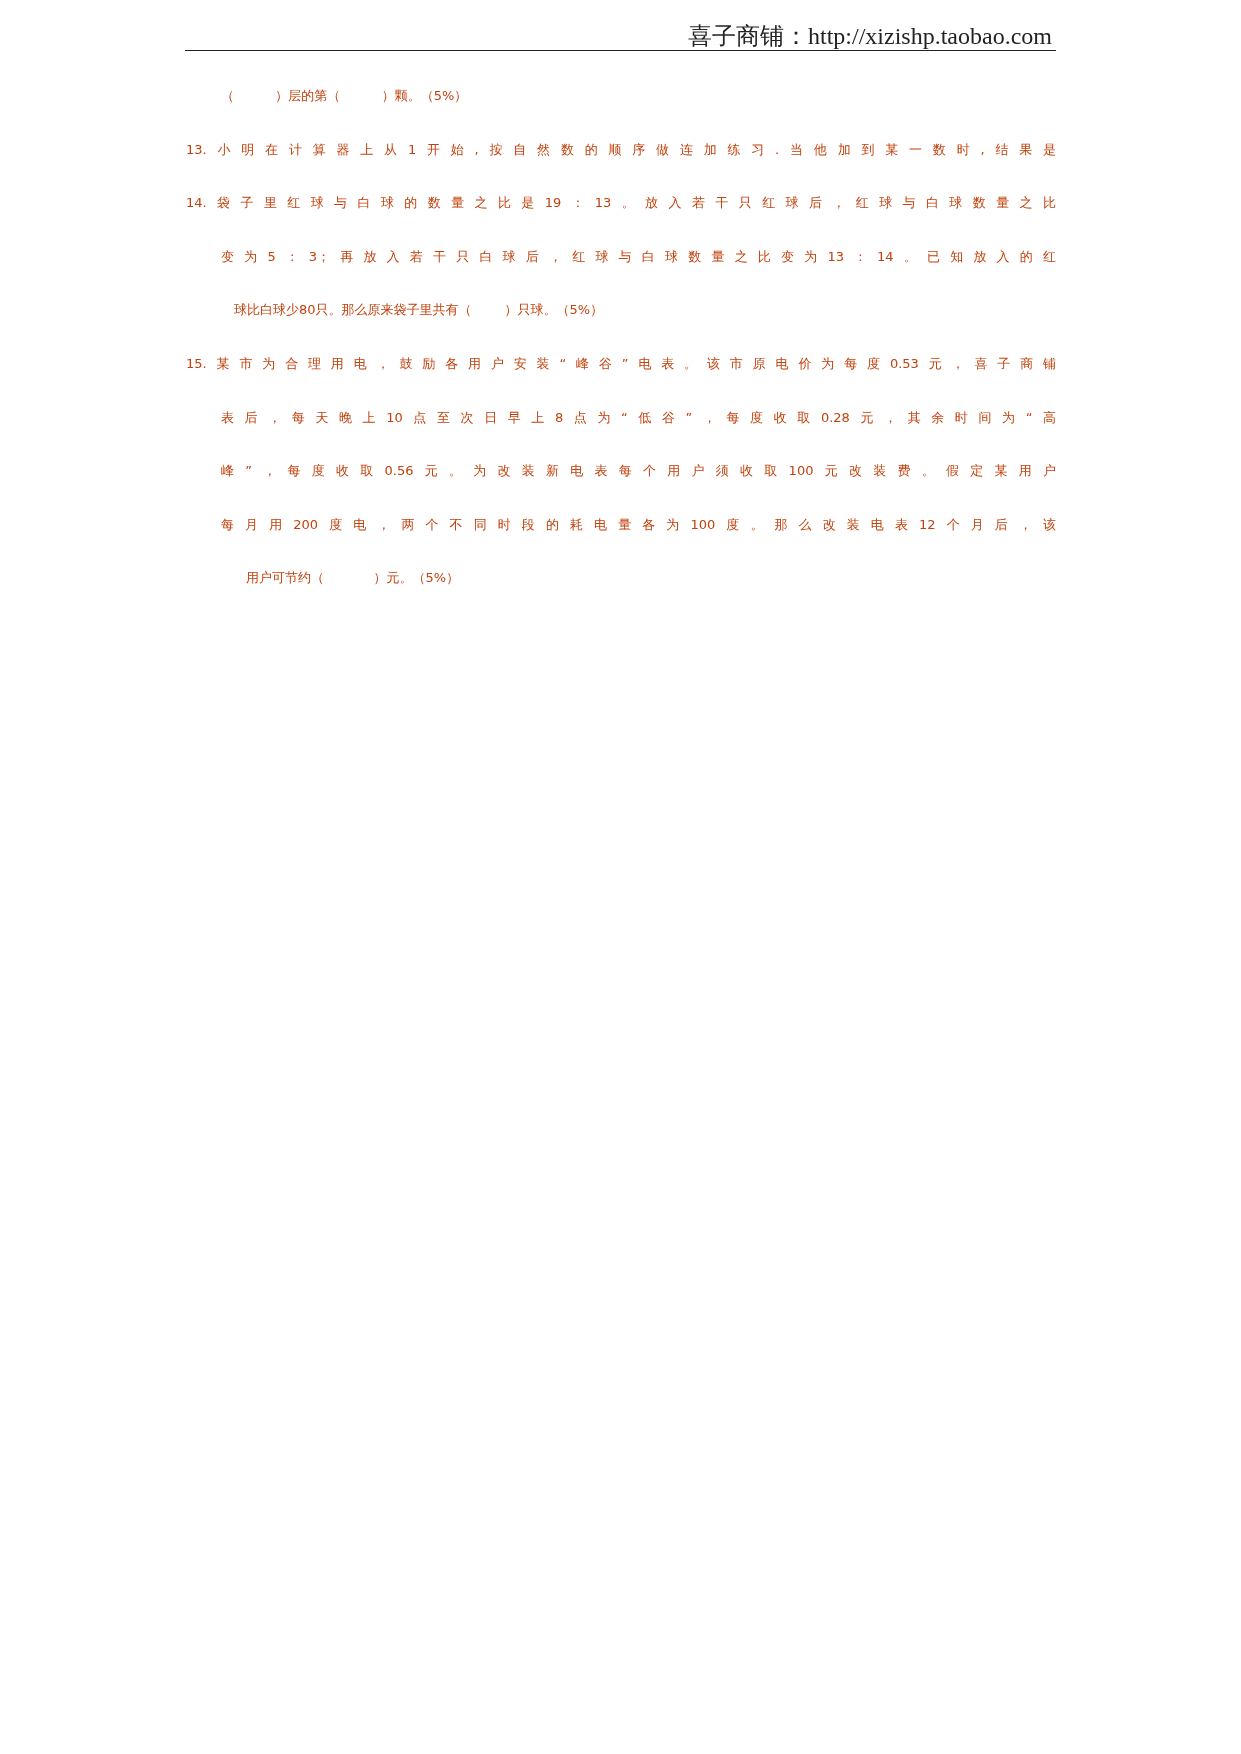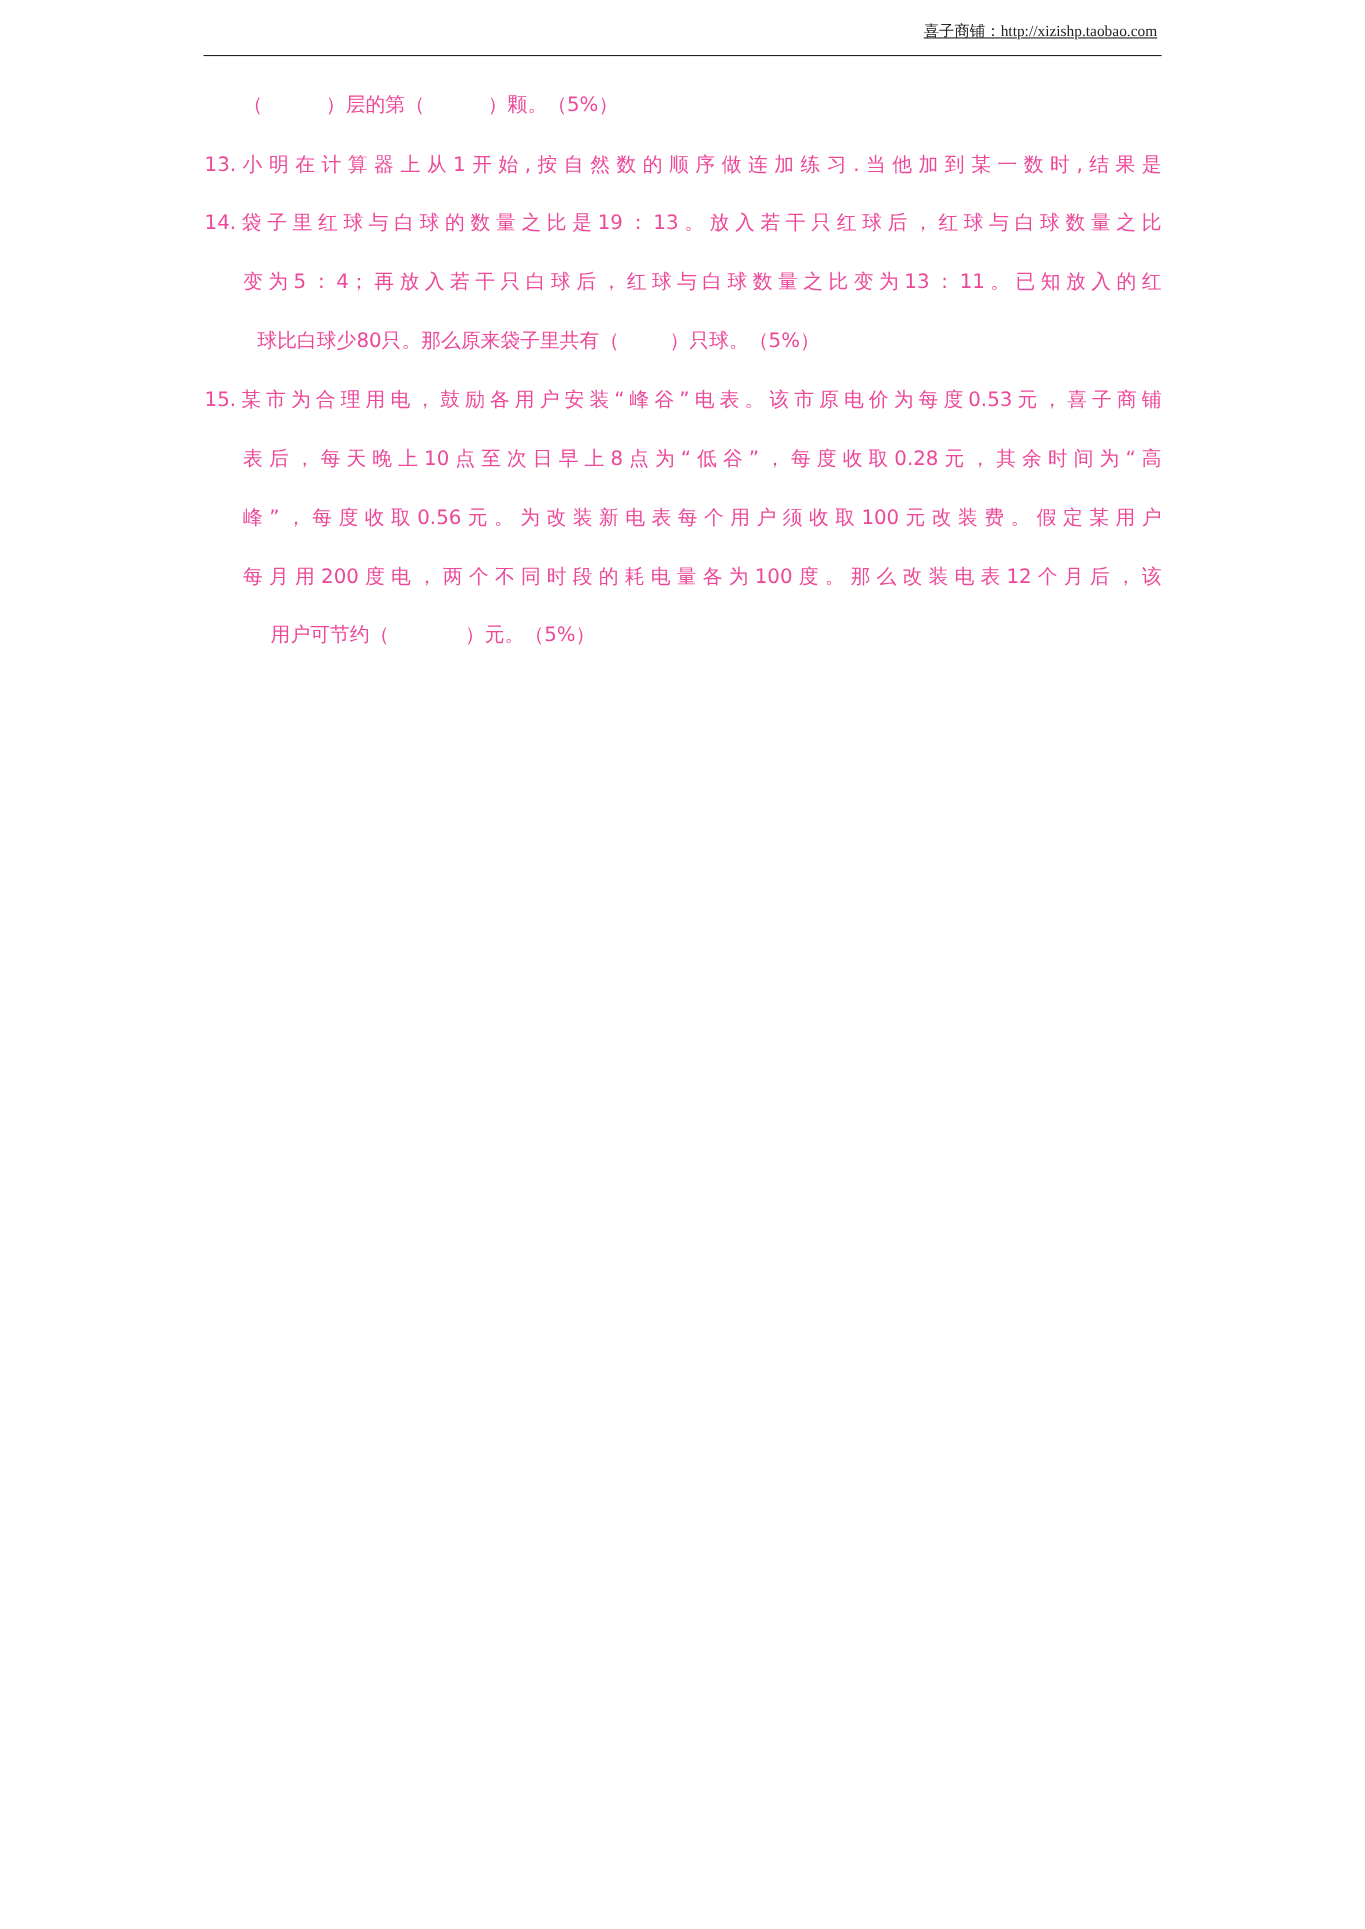--- a/index.html
+++ b/index.html
@@ -20,33 +20,32 @@
       top: 18px;
       width: 871px;
       height: 32px;
       border-bottom: 1.5px solid #222;
     }
     .header-text {
       position: absolute;
       right: 4px;
       top: 2px;
       font-family: "Liberation Serif", "DejaVu Serif", serif;
-      font-size: 14px;
+      font-size: 24px;
       color: #222;
       white-space: nowrap;
-      text-decoration: underline;
     }
     .content {
       position: absolute;
       left: 186px;
       top: 78px;
       width: 870px;
       font-family: "DejaVu Sans", "Liberation Sans", sans-serif;
-      font-size: 18px;
-      color: #ec4899;
+      font-size: 13px;
+      color: #c2410c;
     }
     .line {
       height: 53.6px;
       line-height: 36px;
       white-space: nowrap;
       overflow: visible;
     }
     .line.indent {
       padding-left: 35px;
     }
@@ -76,21 +75,21 @@
     <div class="line">
       <span class="justify"><span>13.</span><span>小明在计算器上从1开始,按自然数的顺序做连加练习.当他加到某一数时,结果是</span></span>
     </div>
   </div>
 
   <div>
     <div class="line">
       <span class="justify"><span>14.</span><span>袋子里红球与白球的数量之比是19 : 13。放入若干只红球后，红球与白球数量之比</span></span>
     </div>
     <div class="line indent">
-      <span class="justify">变为5 : 4；再放入若干只白球后，红球与白球数量之比变为13 : 11。已知放入的红</span>
+      <span class="justify">变为5 : 3；再放入若干只白球后，红球与白球数量之比变为13 : 14。已知放入的红</span>
     </div>
     <div class="line indent">
       <span style="white-space: pre; margin-left: 13px;">球比白球少80只。那么原来袋子里共有（        ）只球。（5%）</span>
     </div>
   </div>
 
   <div>
     <div class="line">
       <span class="justify"><span>15.</span><span>某市为合理用电，鼓励各用户安装“峰谷”电表。该市原电价为每度0.53元，喜子商铺</span></span>
     </div>

